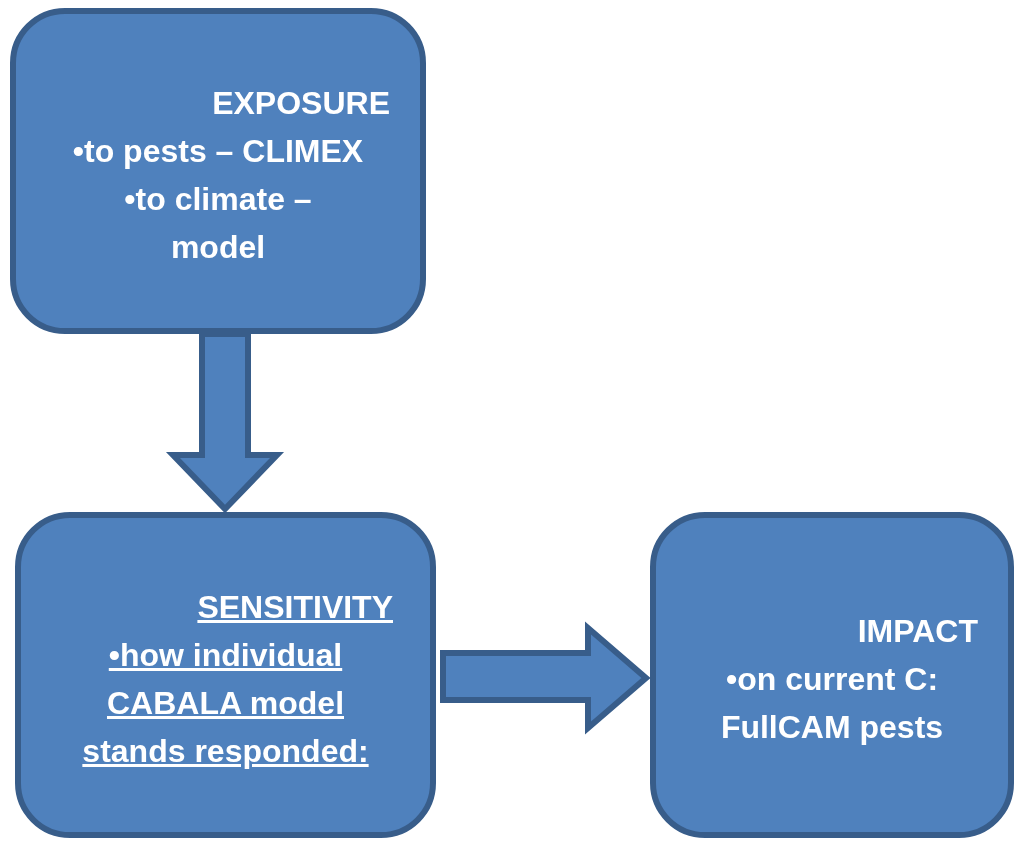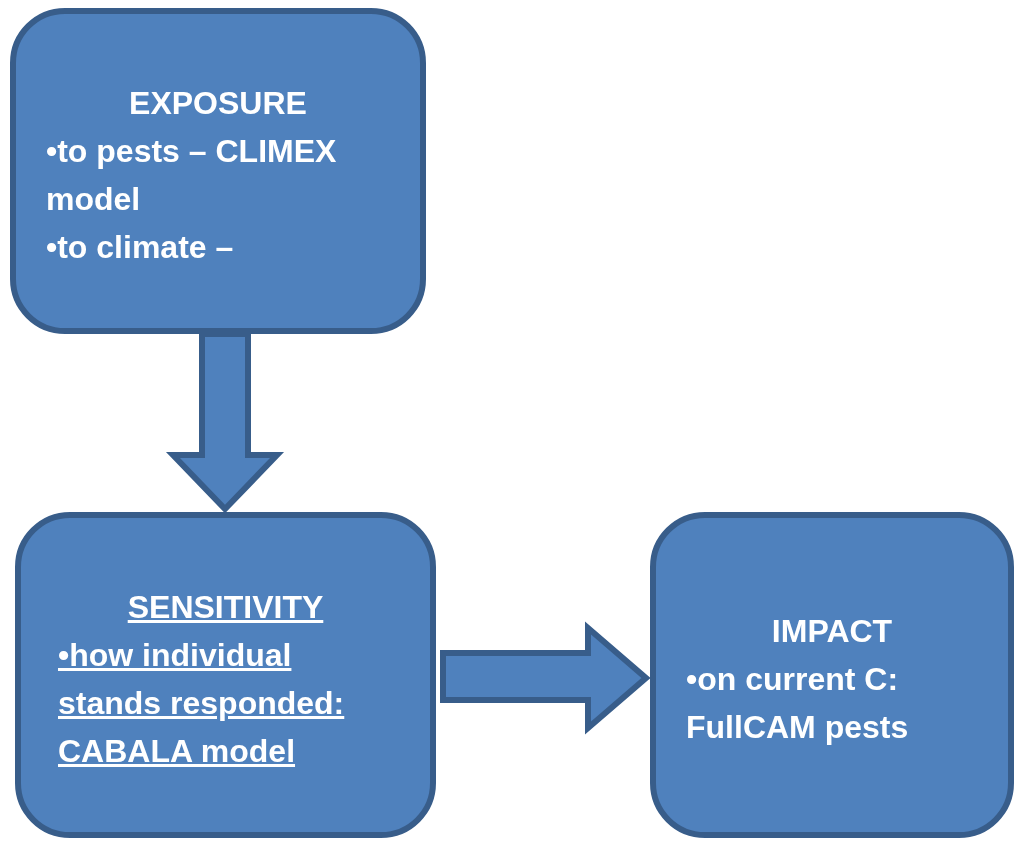--- a/index.html
+++ b/index.html
@@ -18,22 +18,22 @@
     border: 6px solid #385D8A;
     border-radius: 55px;
     color: #ffffff;
     font-weight: bold;
     font-size: 32px;
     line-height: 48px;
     display: flex;
     flex-direction: column;
     justify-content: center;
   }
-  .flowbox .title { text-align: center; margin-top: 7px; }
-  .flowbox .line { text-align: left; white-space: pre-wrap; }
+  .flowbox .title { text-align: right; margin-top: 7px; }
+  .flowbox .line { text-align: center; white-space: pre-wrap; }
 
   .box-exposure   { left: 10px;  top: 8px;   width: 416px; height: 326px; padding: 0 30px; }
   .box-sensitivity{ left: 15px;  top: 512px; width: 421px; height: 326px; padding: 0 37px; text-decoration: underline; }
   .box-impact     { left: 650px; top: 512px; width: 364px; height: 326px; padding: 14px 30px; }
 
   .arrows {
     position: absolute;
     left: 0; top: 0;
     width: 1024px;
     height: 849px;
@@ -45,29 +45,29 @@
   }
 </style>
 </head>
 <body>
 
 <div class="canvas">
 
   <div class="flowbox box-exposure">
     <div class="title">EXPOSURE</div>
     <div class="line">•to pests – CLIMEX</div>
+    <div class="line">•to climate –</div>
     <div class="line">model</div>
-    <div class="line">•to climate –</div>
   </div>
 
   <div class="flowbox box-sensitivity">
     <div class="title">SENSITIVITY</div>
     <div class="line">•how individual</div>
+    <div class="line">CABALA model</div>
     <div class="line">stands responded:</div>
-    <div class="line">CABALA model</div>
   </div>
 
   <div class="flowbox box-impact">
     <div class="title">IMPACT</div>
     <div class="line">•on current C:</div>
     <div class="line">FullCAM pests</div>
   </div>
 
   <svg class="arrows" viewBox="0 0 1024 849" xmlns="http://www.w3.org/2000/svg">
     <polygon points="202,334 248,334 248,455 277,455 225,509 173,455 202,455" fill="#4F81BD" stroke="#385D8A"></polygon>

